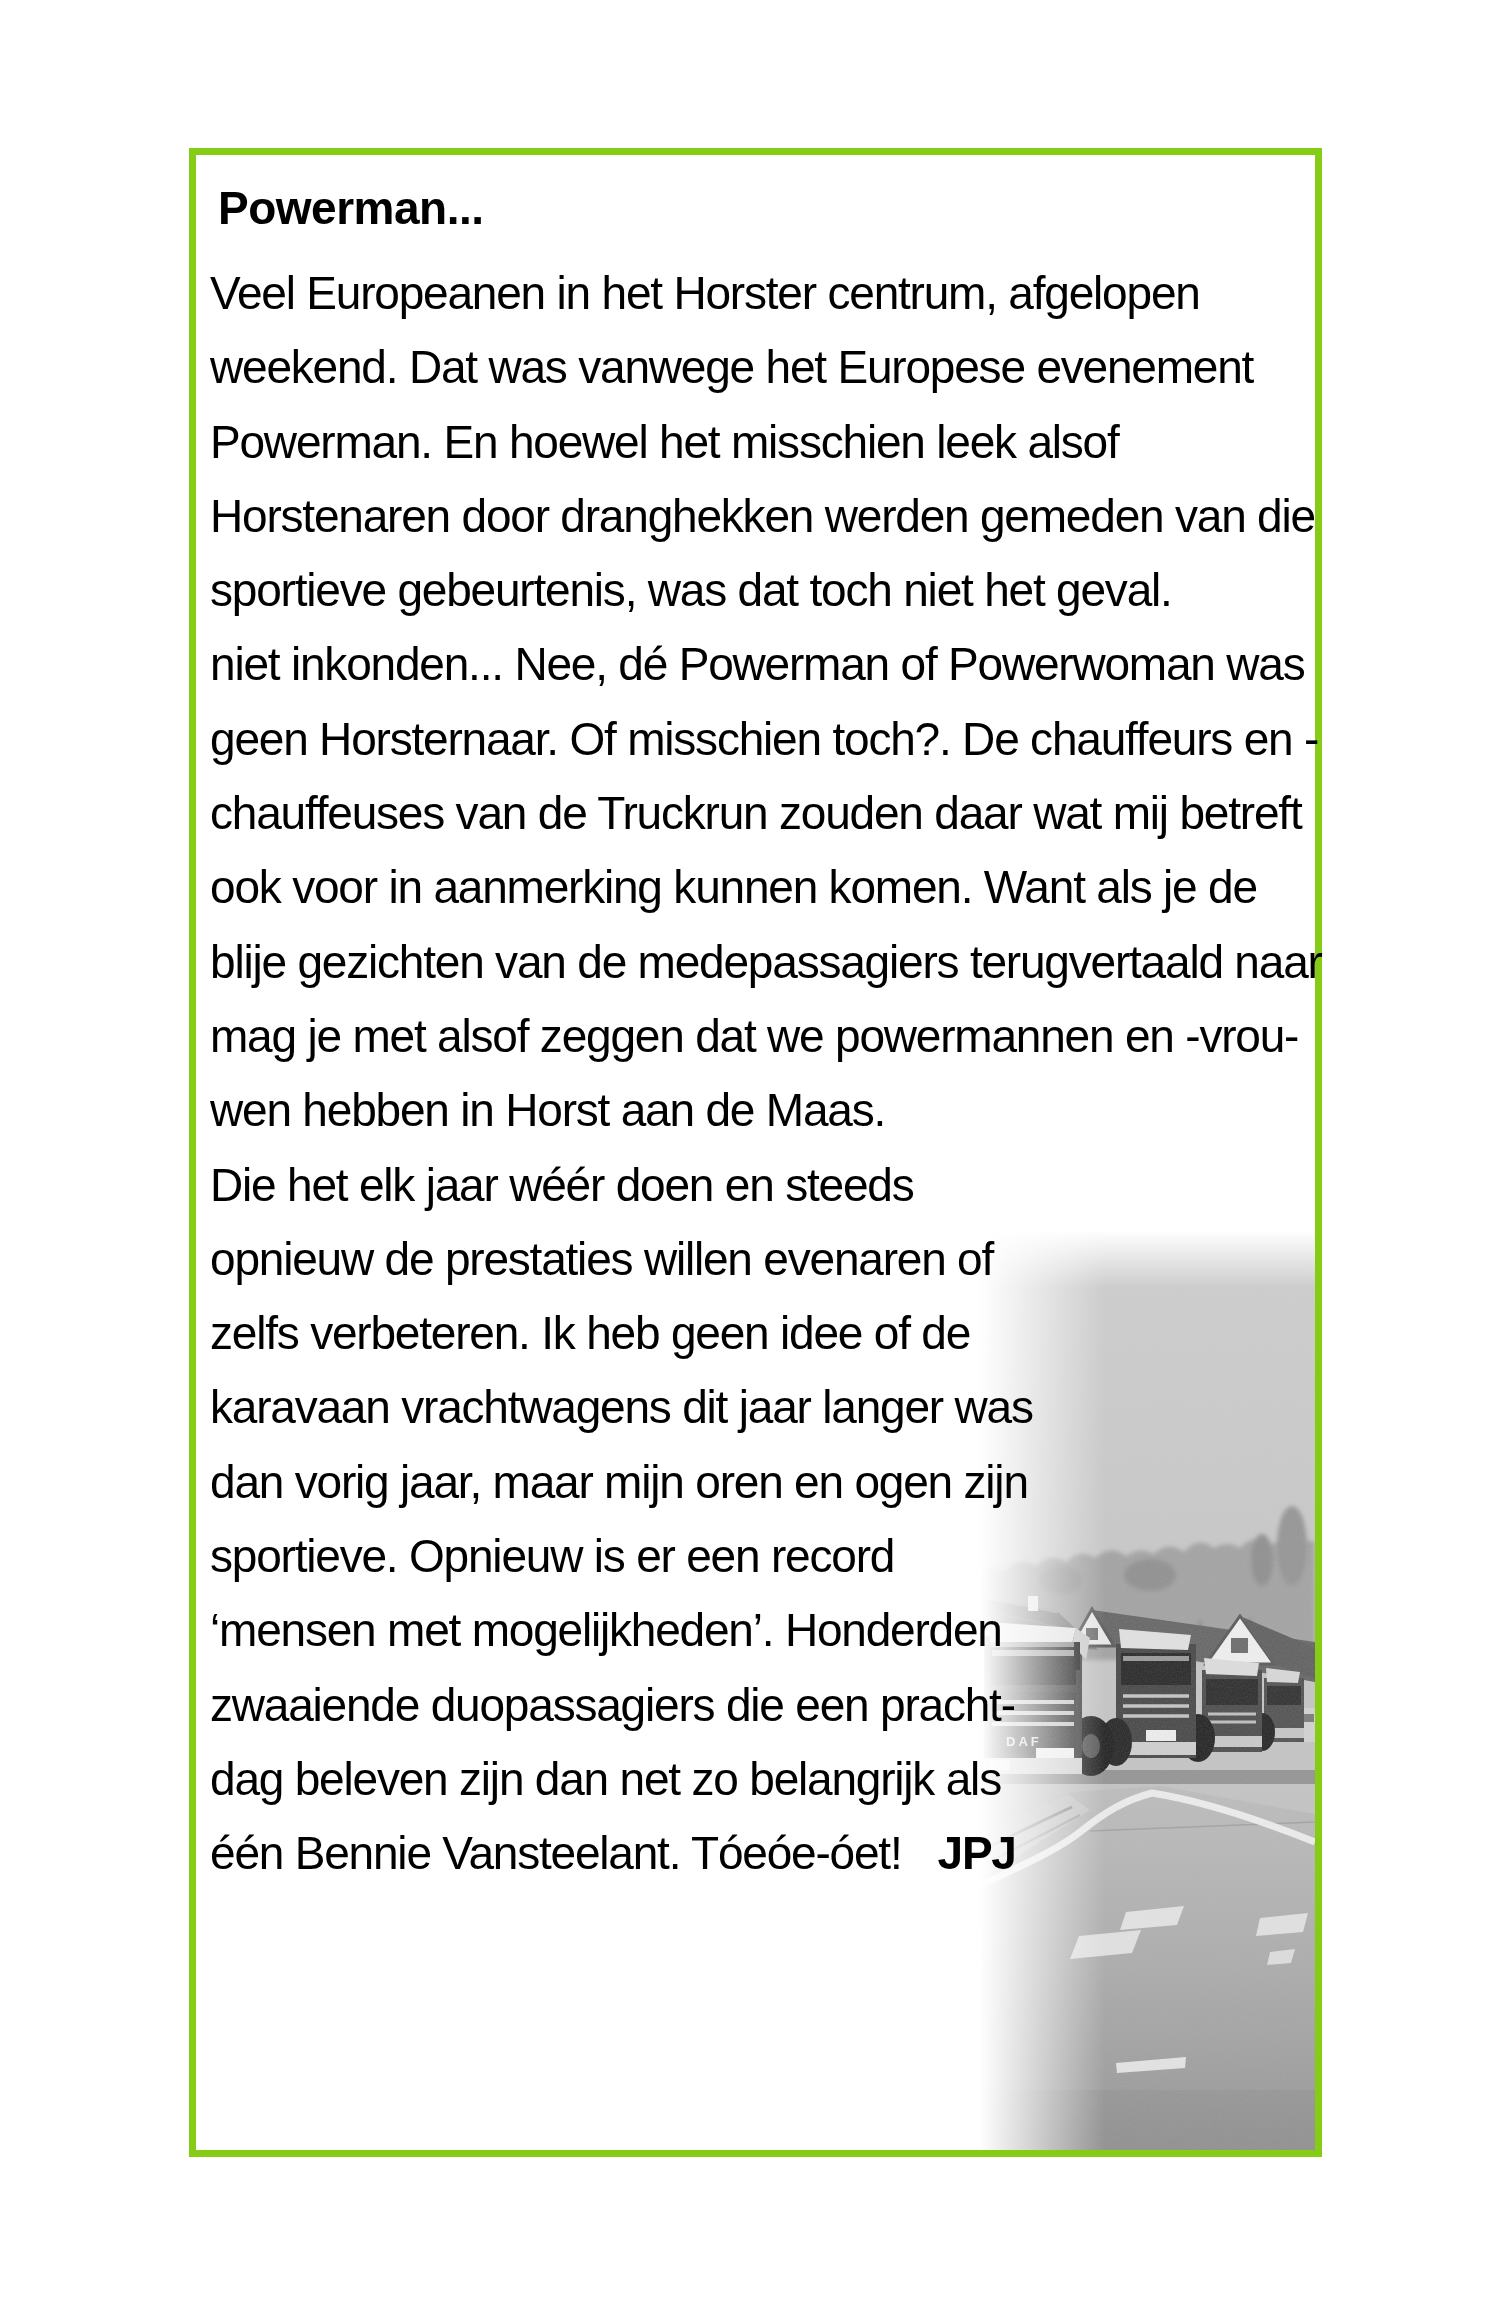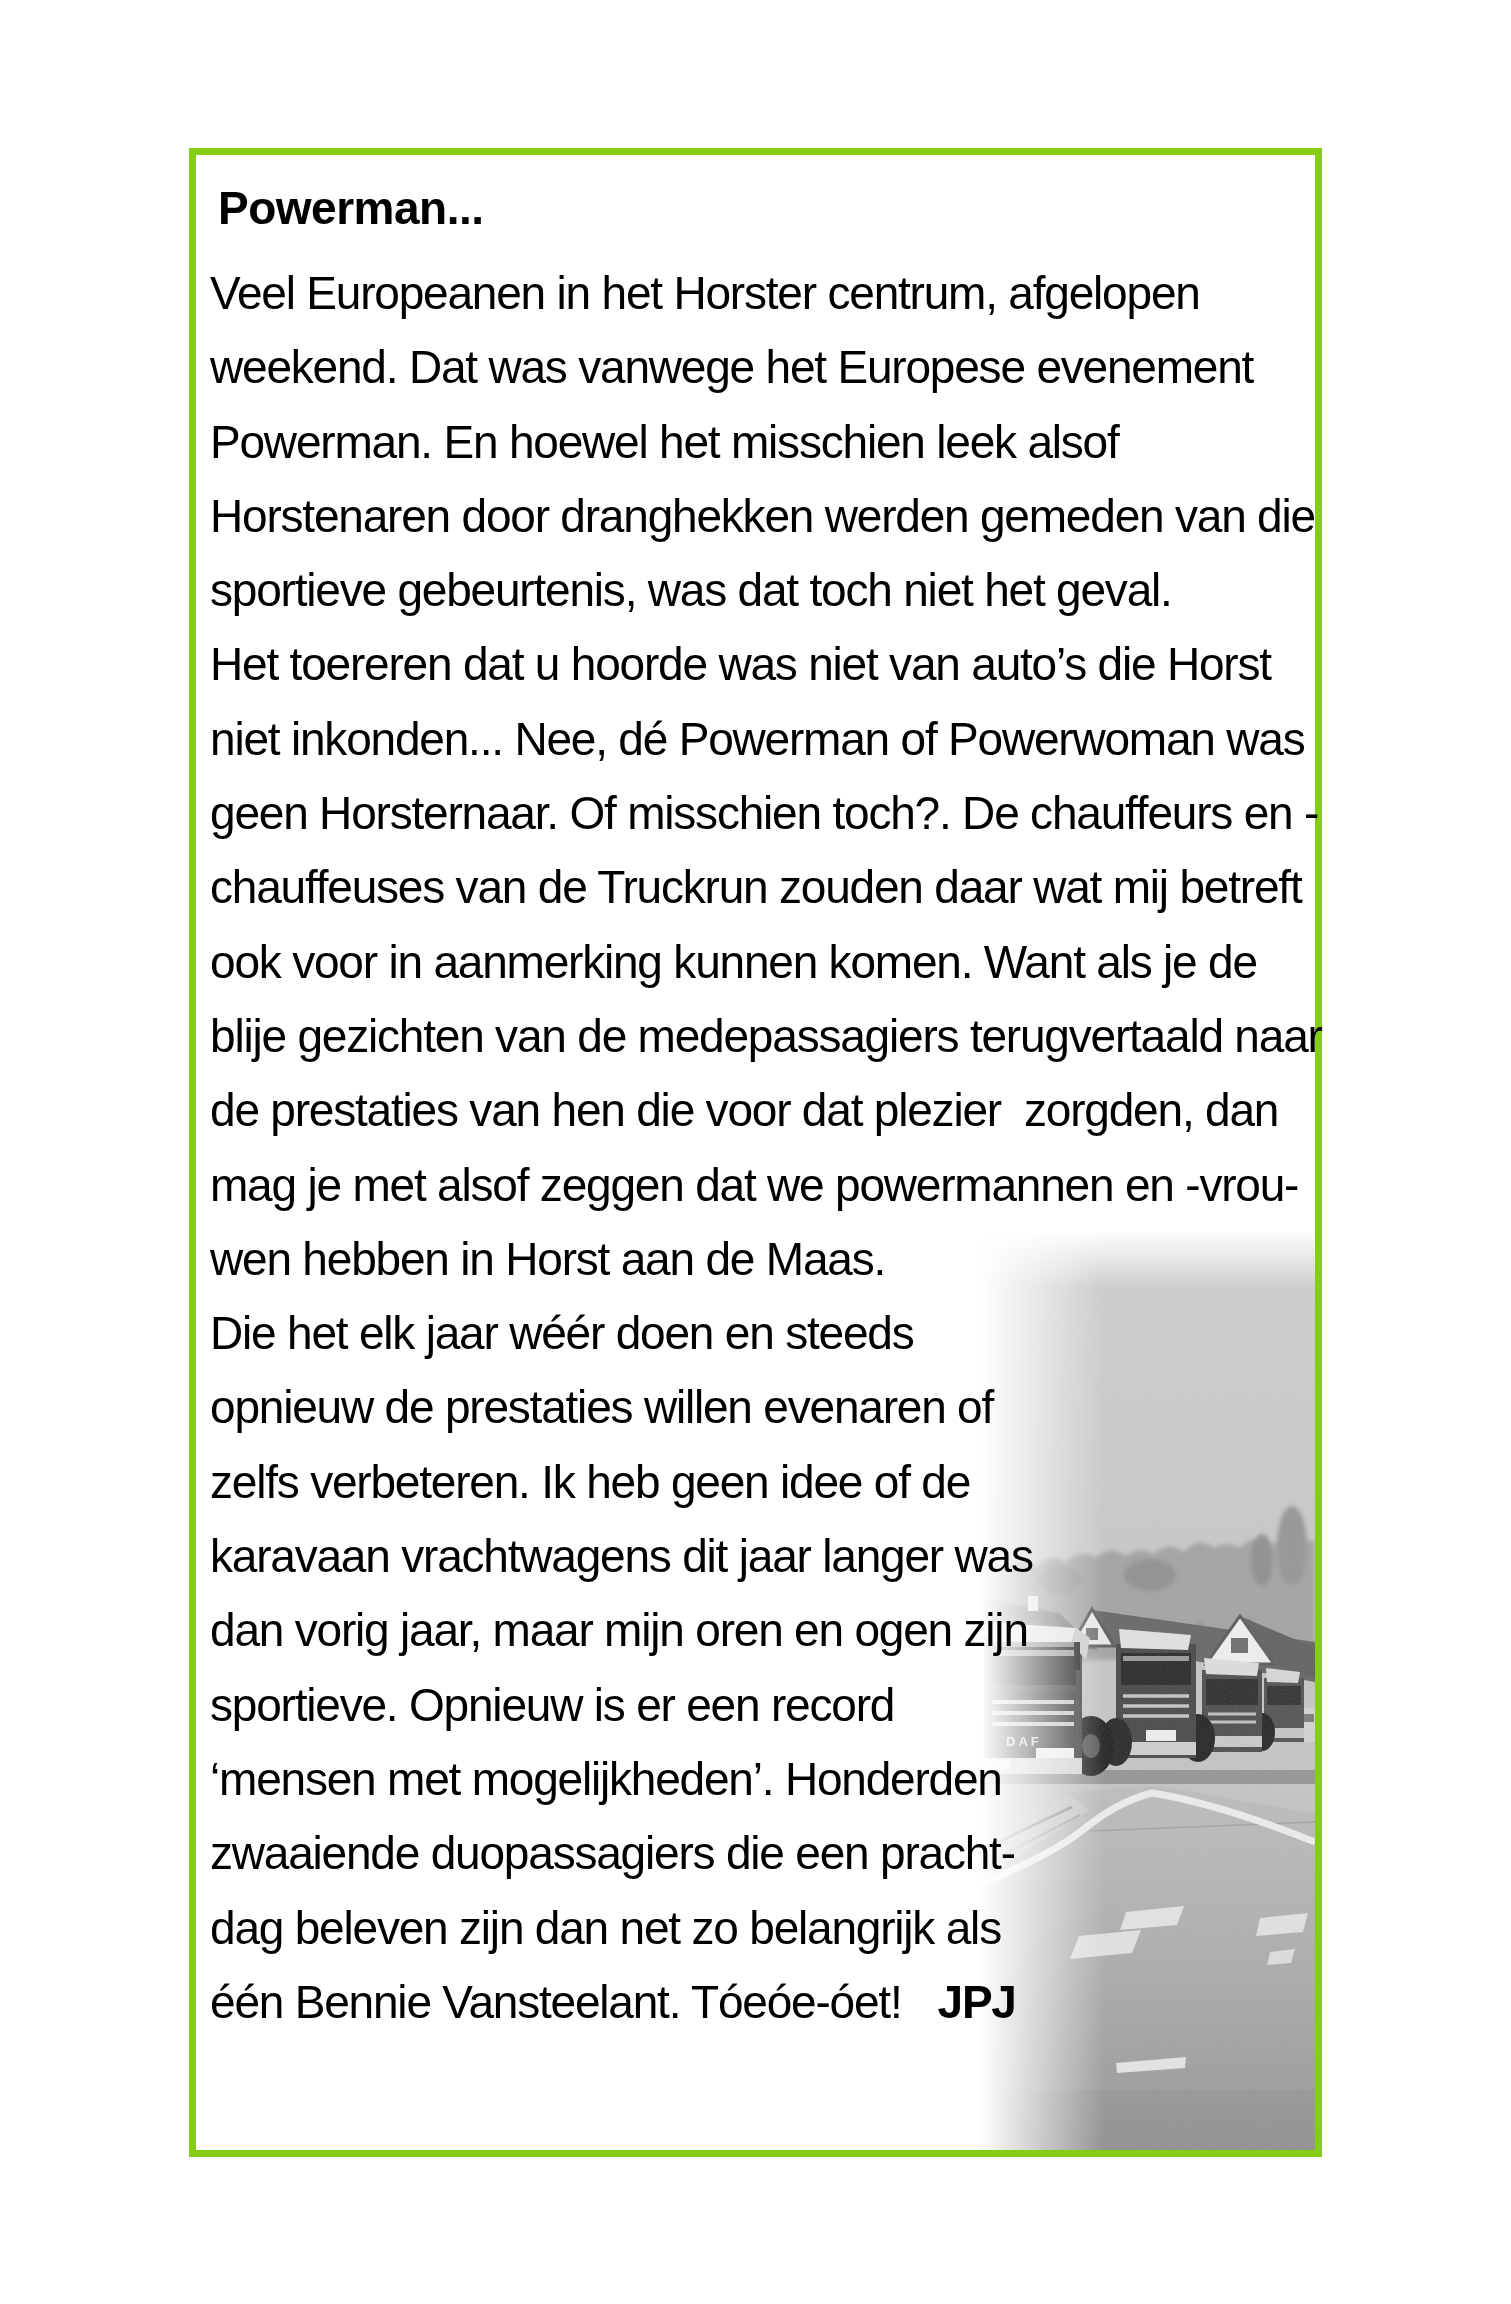--- a/index.html
+++ b/index.html
@@ -157,27 +157,25 @@
     </div>
 
     <h1 class="title">Powerman...</h1>
 
     <div class="lines">
       <div class="line">Veel Europeanen in het Horster centrum, afgelopen</div>
       <div class="line">weekend. Dat was vanwege het Europese evenement</div>
       <div class="line">Powerman. En hoewel het misschien leek alsof</div>
       <div class="line">Horstenaren door dranghekken werden gemeden van die</div>
       <div class="line">sportieve gebeurtenis, was dat toch niet het geval.</div>
-      <div class="line">Het toereren dat u hoorde was niet van auto’s die Horst</div>
       <div class="line">niet inkonden... Nee, dé Powerman of Powerwoman was</div>
       <div class="line">geen Horsternaar. Of misschien toch?. De chauffeurs en -</div>
       <div class="line">chauffeuses van de Truckrun zouden daar wat mij betreft</div>
       <div class="line">ook voor in aanmerking kunnen komen. Want als je de</div>
       <div class="line">blije gezichten van de medepassagiers terugvertaald naar</div>
-      <div class="line">de prestaties van hen die voor dat plezier  zorgden, dan</div>
       <div class="line">mag je met alsof zeggen dat we powermannen en -vrou-</div>
       <div class="line">wen hebben in Horst aan de Maas.</div>
       <div class="line">Die het elk jaar wéér doen en steeds</div>
       <div class="line">opnieuw de prestaties willen evenaren of</div>
       <div class="line">zelfs verbeteren. Ik heb geen idee of de</div>
       <div class="line">karavaan vrachtwagens dit jaar langer was</div>
       <div class="line">dan vorig jaar, maar mijn oren en ogen zijn</div>
       <div class="line">sportieve. Opnieuw is er een record</div>
       <div class="line">‘mensen met mogelijkheden’. Honderden</div>
       <div class="line">zwaaiende duopassagiers die een pracht-</div>

